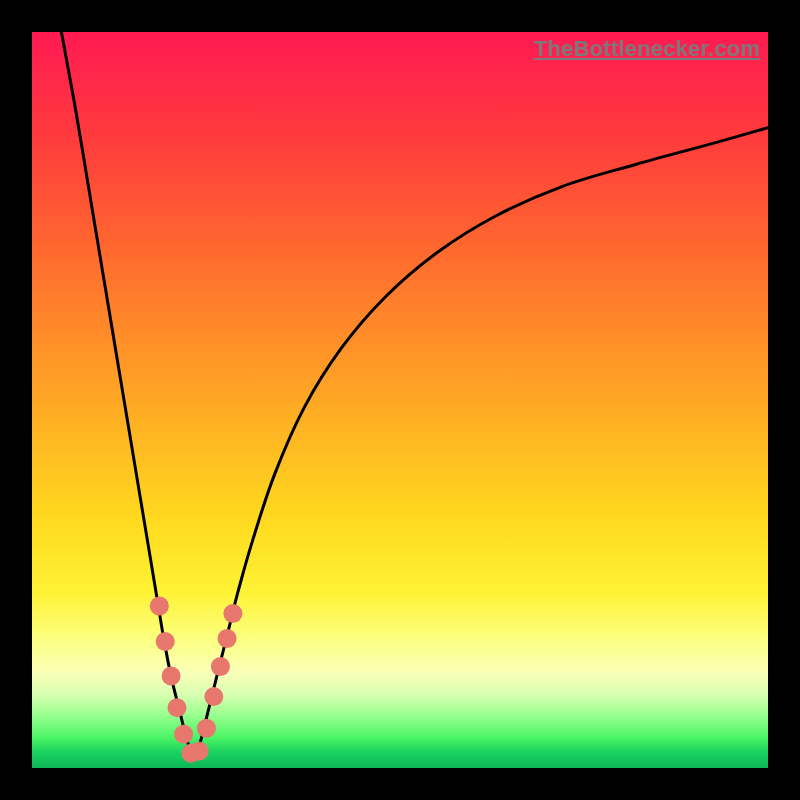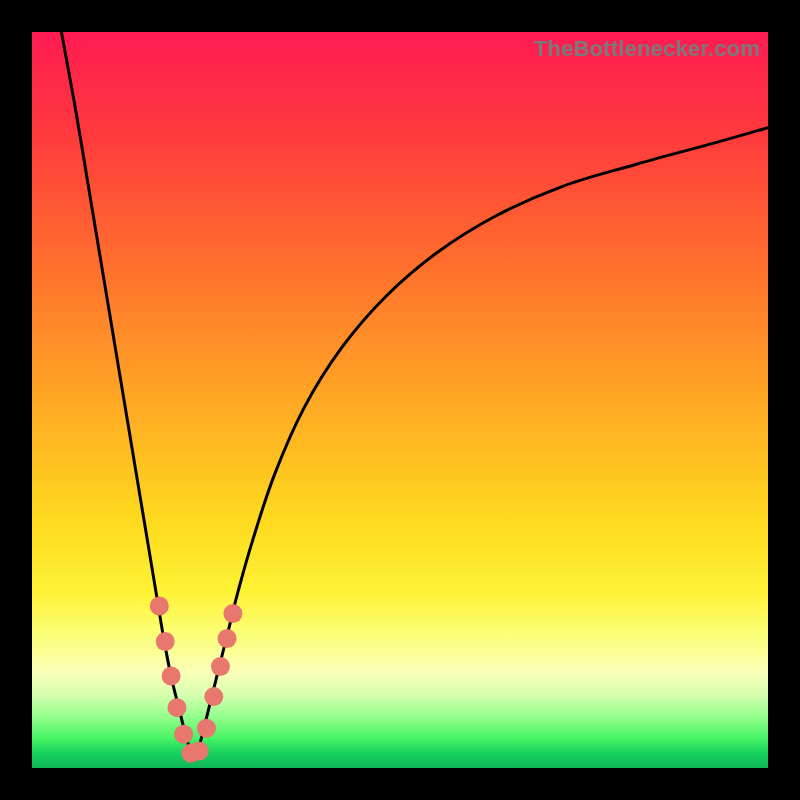--- a/index.html
+++ b/index.html
@@ -46,20 +46,21 @@
   .watermark {
     position: absolute;
     top: 4px;
     right: 8px;
     font-family: Arial, Helvetica, sans-serif;
     font-size: 22px;
     font-weight: 600;
     color: #7a7a7a;
     letter-spacing: 0.2px;
     user-select: none;
+    text-decoration: underline;
   }
   svg {
     position: absolute;
     left: 0;
     top: 0;
   }
 </style>
 </head>
 <body>
 

